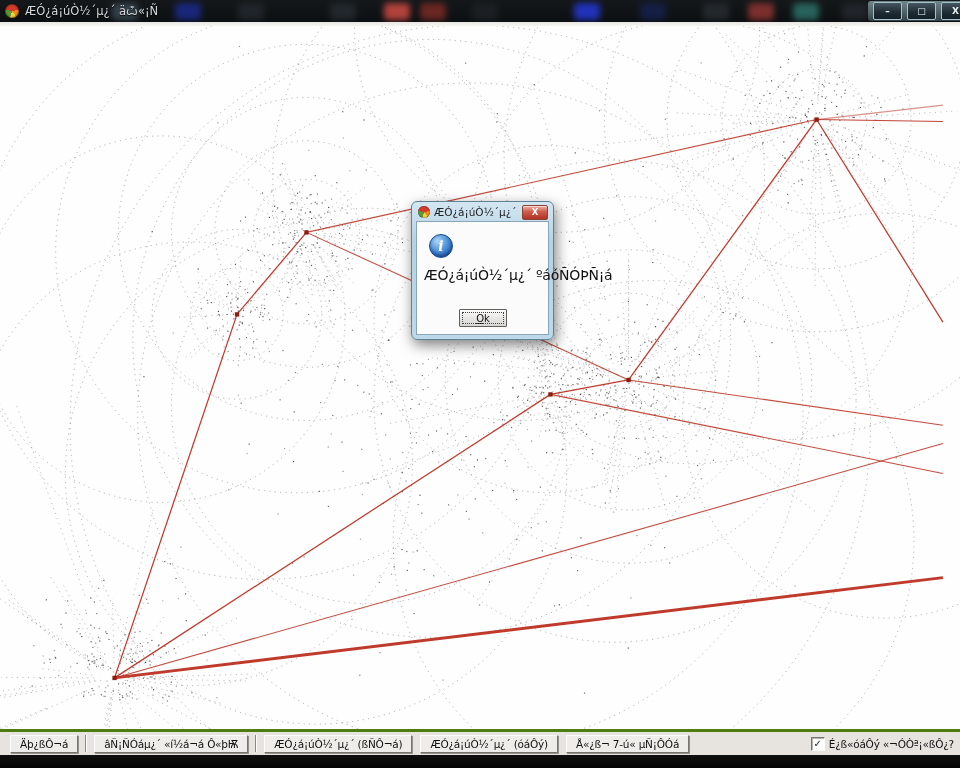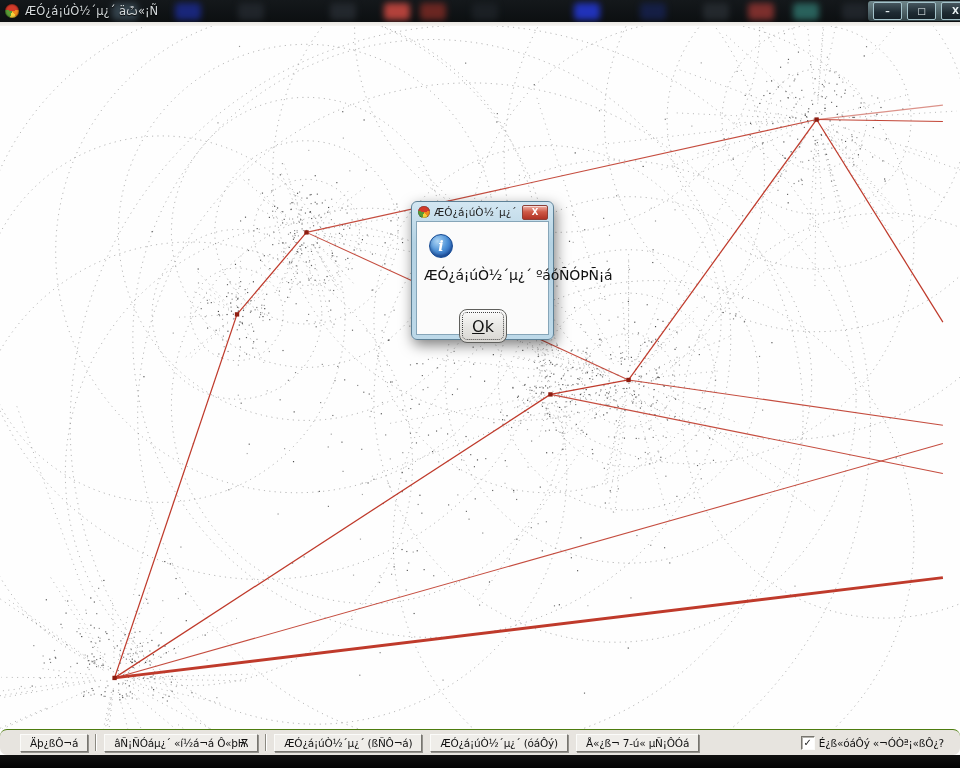--- a/index.html
+++ b/index.html
@@ -34,29 +34,29 @@
   .dlg-title-text{flex:1;font-size:10.5px;color:#222;white-space:nowrap;overflow:hidden;}
   .dlg-close{width:24px;height:13px;border-radius:2px;border:1px solid #8c4038;flex:0 0 auto;
     background:linear-gradient(#f0b3a8,#cf5a47 45%,#b03325);color:#fff;font-size:8.5px;font-weight:bold;
     display:flex;align-items:center;justify-content:center;box-shadow:inset 0 1px 0 rgba(255,255,255,.55);}
   .dlg-body{position:relative;height:114px;background:#fbfbfb;border:1px solid #86a5b8;box-sizing:border-box;}
   .info-icon{position:absolute;left:12px;top:12px;width:22px;height:22px;border-radius:50%;
     background:radial-gradient(circle at 35% 28%,#aed6f5,#4f93d8 45%,#1c55b0 85%);
     border:1px solid #164a93;color:#fff;font-family:"DejaVu Serif",serif;font-style:italic;font-weight:bold;
     font-size:14px;display:flex;align-items:center;justify-content:center;box-shadow:inset 0 -2px 3px rgba(0,0,30,.3);}
   .dlg-msg{position:absolute;left:7px;top:45px;font-size:14px;color:#111;white-space:nowrap;letter-spacing:-0.2px;}
-  .okbtn{position:absolute;left:42px;top:87px;width:48px;height:34px;
-    background:linear-gradient(#fdfdfd,#e8e7e4 50%,#d8d6d2);border:1px solid #5f5f5c;border-radius:8px;
-    font-family:"DejaVu Sans",sans-serif;font-size:16px;color:#111;
+  .okbtn{position:absolute;left:42px;top:87px;width:48px;height:18px;
+    background:linear-gradient(#fdfdfd,#e8e7e4 50%,#d8d6d2);border:1px solid #5f5f5c;border-radius:1px;
+    font-family:"DejaVu Sans",sans-serif;font-size:10px;color:#111;
     outline:1px dotted #444;outline-offset:-4px;padding:0;}
   .okbtn u{text-decoration:underline;}
 
   
-  .toolbar{position:absolute;left:0;top:729px;width:960px;height:26px;background:#e7e4df;border-top:1px solid #4d7c0f;
-    display:flex;align-items:center;box-sizing:border-box;padding:0 16px;border-radius:7px;}
+  .toolbar{position:absolute;left:0;top:729px;width:960px;height:26px;background:#e7e4df;border-top:3px solid #4d7c0f;
+    display:flex;align-items:center;box-sizing:border-box;padding:0 6px;}
   .cbtn{height:18px;margin:0 4px;padding:0 9px;background:#efede9;
     border:1px solid;border-color:#fbfbf9 #77756f #77756f #fbfbf9;box-shadow:1px 1px 0 rgba(80,78,72,.55);
     font-family:"DejaVu Sans",sans-serif;font-size:10.5px;color:#111;white-space:nowrap;letter-spacing:-0.2px;}
   .tdiv{width:0;height:17px;border-left:1px solid #8a8880;border-right:1px solid #ffffff;margin:0 3px;}
   .chkwrap{margin-left:auto;display:flex;align-items:center;gap:4px;}
   .chkbox{width:12px;height:12px;background:#fff;border:1px solid;border-color:#77756f #fbfbf9 #fbfbf9 #77756f;
     box-shadow:inset 1px 1px 0 #b5b3ae;font-size:10px;line-height:11px;text-align:center;color:#1a1a1a;}
   .chklabel{font-size:10.5px;color:#111;white-space:nowrap;letter-spacing:-0.2px;}
 
   .bottom-strip{position:absolute;left:0;top:755px;width:960px;height:13px;background:linear-gradient(#101010,#030303);}

